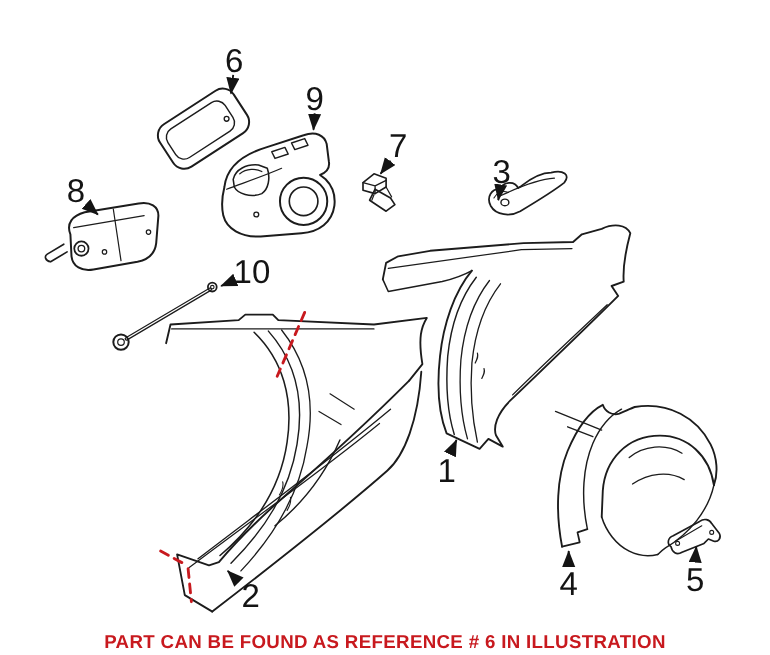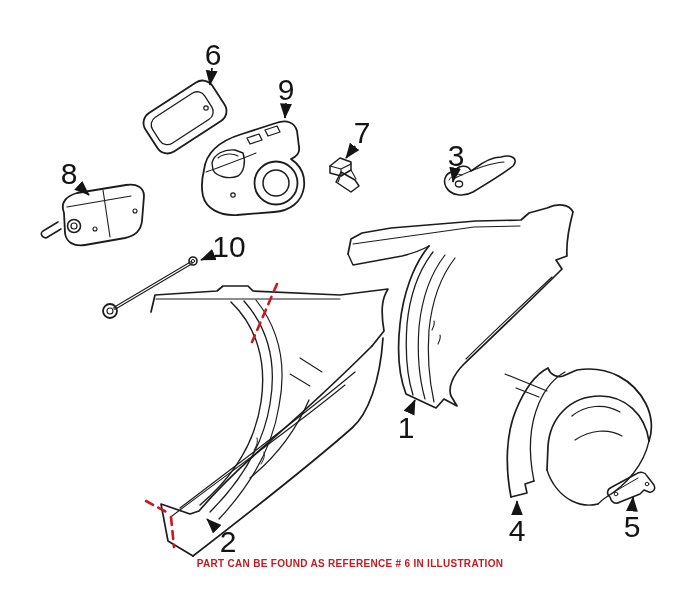--- a/index.html
+++ b/index.html
@@ -2,22 +2,22 @@
 <html><head>
 <meta charset="utf-8">
 <style>
   html,body{margin:0;padding:0;background:#ffffff;}
   .stage{position:relative;width:700px;height:595px;background:#ffffff;overflow:hidden;
          font-family:"Liberation Sans", sans-serif;}
   svg{position:absolute;left:0;top:0;}
   .ln{fill:none;stroke:#1c1c1c;stroke-linecap:round;stroke-linejoin:round;}
   .callout-num{font-family:"Liberation Sans", sans-serif;font-size:30px;fill:#141414;}
   .redcut{fill:none;stroke:#c8191e;stroke-width:2.6;stroke-dasharray:8 6;stroke-linecap:round;}
-  .caption{position:absolute;left:0;top:558px;width:700px;text-align:center;
-           color:#c8191e;font-size:10px;font-weight:bold;letter-spacing:.3px;
+  .caption{position:absolute;left:0;top:574px;width:700px;text-align:center;
+           color:#c8191e;font-size:17px;font-weight:bold;letter-spacing:.3px;
            font-family:"Liberation Sans", sans-serif;}
 </style>
 </head>
 <body>
 
 <div class="stage">
   <svg width="700" height="595" viewBox="0 0 700 595">
     <defs>
       <marker id="ah" markerWidth="10" markerHeight="8" refX="8.5" refY="3.5" orient="auto">
         <path d="M0,0 L9,3.5 L0,7 Z" fill="#141414"></path>

